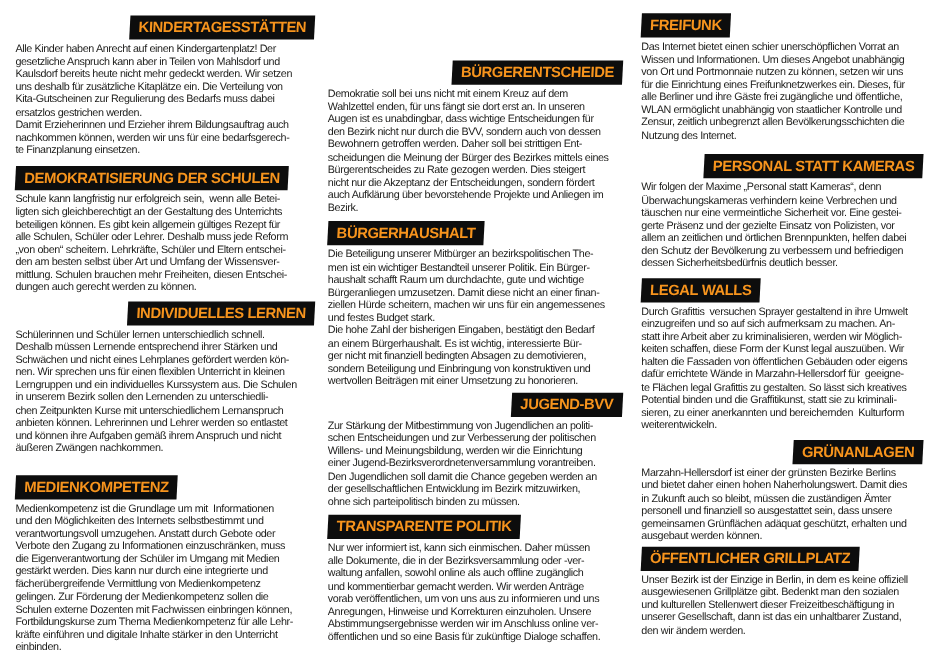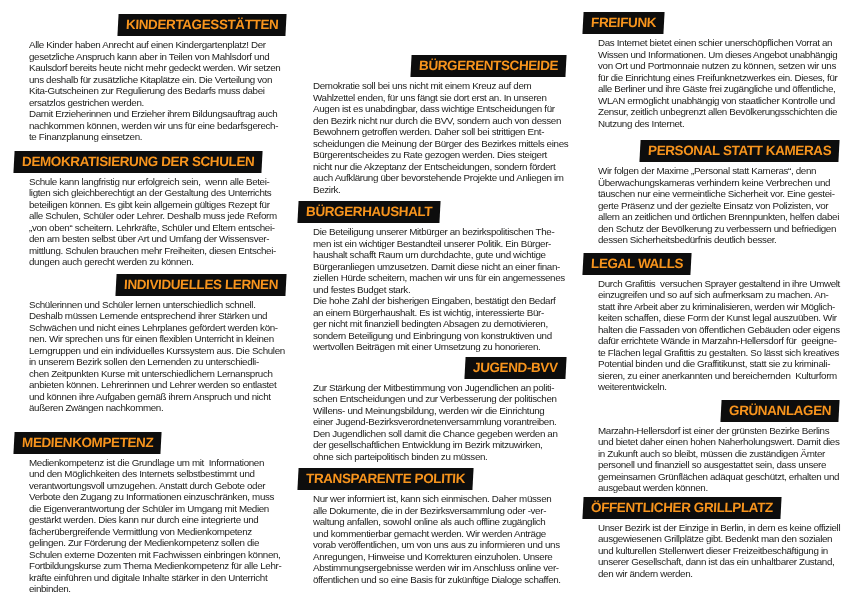--- a/index.html
+++ b/index.html
@@ -33,21 +33,21 @@
     color: #f7941d;
     font-weight: bold;
     font-size: 13.5px;
     line-height: 15px;
     letter-spacing: -0.4px;
     padding: 3px 8px 4px 8px;
     white-space: nowrap;
     transform: skewX(-3deg);
   }
   .body-text {
-    margin: 3px 0 0 15px;
+    margin: 3px 0 0 0;
     color: #1d1d1b;
     font-size: 9.8px;
     line-height: 11.5px;
     letter-spacing: -0.35px;
     white-space: pre;
   }
   section { display: block; }
 </style>
 </head>
 <body>

